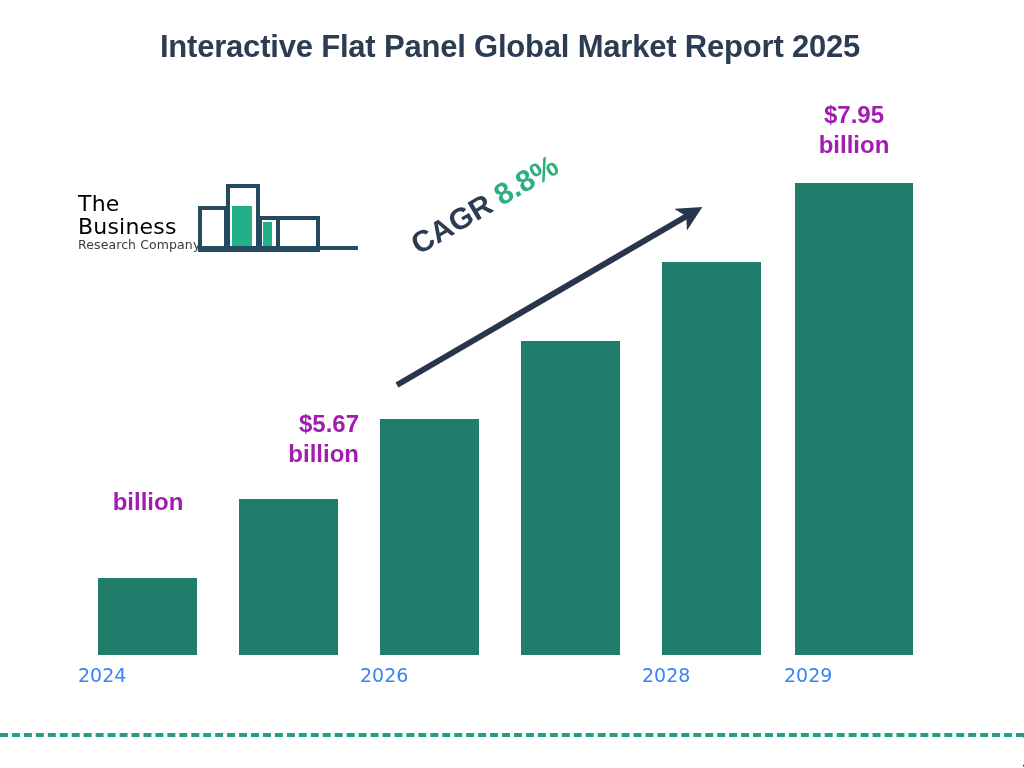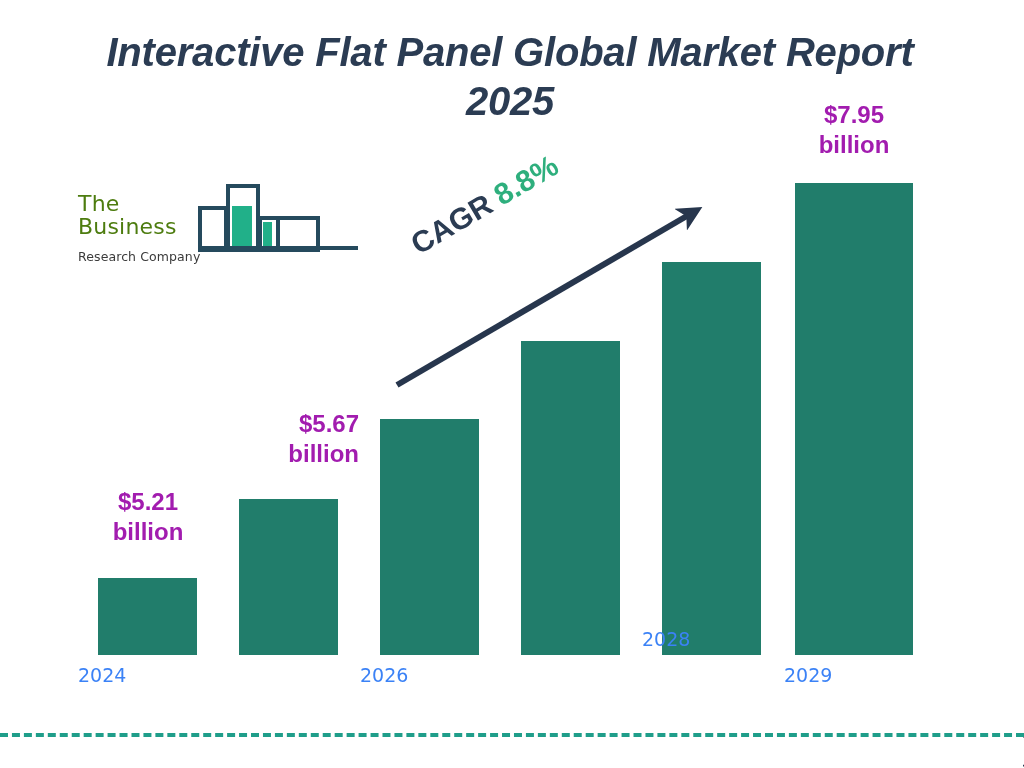--- a/index.html
+++ b/index.html
@@ -22,56 +22,55 @@
     height: 768px;
   }
 
   
   .chart-title {
     position: absolute;
     left: 80px;
     top: 28px;
     width: 860px;
     text-align: center;
-    font-size: 40px;
+    font-size: 31px;
     font-weight: bold;
     line-height: 1.22;
     color: #2b3c53;
     letter-spacing: -0.2px;
-    font-style: italic;
   }
 
   
   .logo {
     position: absolute;
     left: 78px;
     top: 188px;
     width: 210px;
     height: 62px;
   }
   .logo-text {
     position: absolute;
     left: 0;
     top: 4px;
     width: 134px;
   }
   .logo-line1 {
     font-size: 22px;
-    color: #4d7c0f;
+    color: #000000;
     font-weight: normal;
     line-height: 1.05;
     letter-spacing: 0.2px;
     font-family: "DejaVu Sans", sans-serif;
   }
   .logo-line2 {
     font-size: 12.5px;
     color: #3b3b3b;
     line-height: 1.1;
     letter-spacing: 0.1px;
-    margin-top: 12px;
+    margin-top: 0;
     font-family: "DejaVu Sans", sans-serif;
   }
   .logo-mark {
     position: absolute;
     left: 120px;
     top: -6px;
   }
 
   
   .plot {
@@ -177,37 +176,36 @@
   <div class="plot">
 
     <div class="bar" style="left:98px; top:578px; width:99px; height:77px;"></div>
     <div class="bar" style="left:239px; top:499px; width:99px; height:156px;"></div>
     <div class="bar" style="left:380px; top:419px; width:99px; height:236px;"></div>
     <div class="bar" style="left:521px; top:341px; width:99px; height:314px;"></div>
     <div class="bar" style="left:662px; top:262px; width:99px; height:393px;"></div>
     <div class="bar" style="left:795px; top:183px; width:118px; height:472px;"></div>
 
     <div class="bar-label" style="left:78px; top:487px; width:140px;">
-      <div>$5.21</div>
       <div>billion</div>
     </div>
 
     <div class="bar-label" style="left:219px; top:409px; width:140px;text-align:right;">
       <div>$5.67</div>
       <div>billion</div>
     </div>
 
     <div class="bar-label" style="left:784px; top:100px; width:140px;">
       <div>$7.95</div>
       <div>billion</div>
     </div>
 
     <div class="x-tick" style="left:78px; top:664px; width:140px;">2024</div>
     <div class="x-tick" style="left:360px; top:664px; width:140px;">2026</div>
-    <div class="x-tick" style="left:642px; top:628px; width:140px;">2028</div>
+    <div class="x-tick" style="left:642px; top:664px; width:140px;">2028</div>
     <div class="x-tick" style="left:784px; top:664px; width:140px;">2029</div>
   </div>
 
   <svg class="arrow-svg" viewBox="0 0 1024 768" xmlns="http://www.w3.org/2000/svg">
     <defs>
       <marker id="arrowhead" markerWidth="4.2" markerHeight="4.2" refX="2.2" refY="2.1" orient="auto" markerUnits="strokeWidth">
         <path d="M0,0 L4.2,2.1 L0,4.2 L1.1,2.1 Z" fill="#27364d"></path>
       </marker>
     </defs>
     <line x1="397" y1="385" x2="692" y2="213" stroke="#27364d" stroke-width="6" marker-end="url(#arrowhead)"></line>

